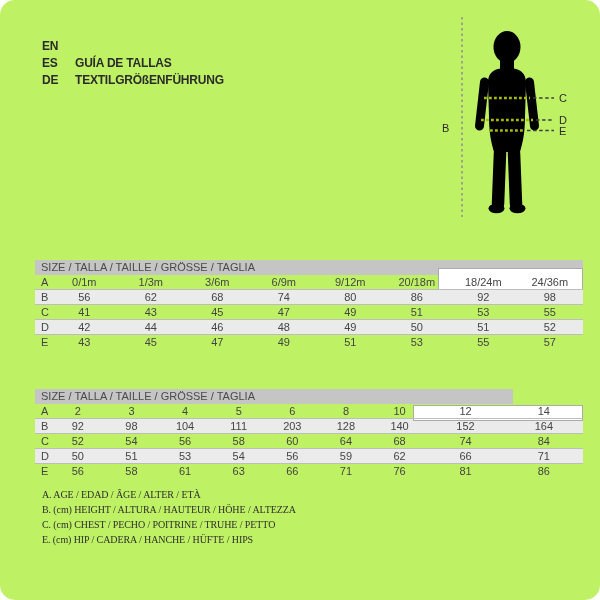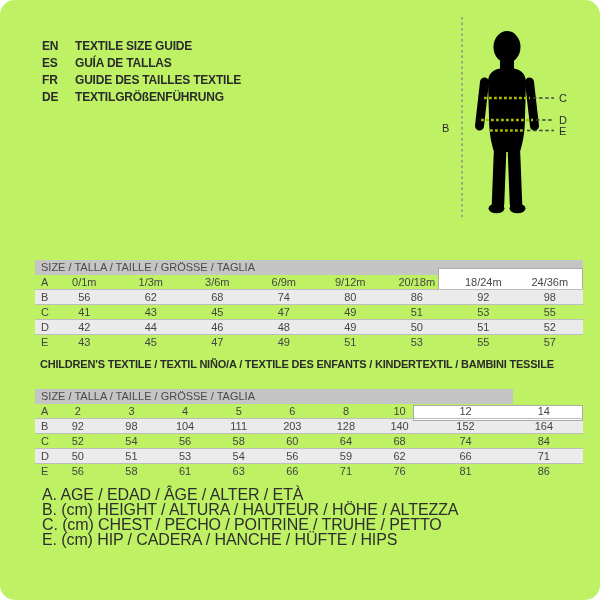--- a/index.html
+++ b/index.html
@@ -38,42 +38,37 @@
   .t-row { display:flex; height:15px; line-height:15px; box-sizing:border-box; }
   .t-row.bordered { border-bottom:1px solid #bdbdbd; }
   .t-label { width:16px; padding-left:6px; box-sizing:border-box; }
   .t-cell { text-align:center; }
   .babies .t-cell { flex:1 1 0; }
   .children .t-cell { flex:50 1 0; }
   .children .t-cell.wide { flex:73 1 0; }
 
   
   .legend-block { position:absolute; left:42px; top:487px; }
-  .legend-line { height:15px; line-height:15px; font-size:16px; letter-spacing:-0.1px; color:#2e2e2e; white-space:nowrap; }
+  .legend-line { height:15px; line-height:15px; font-size:10px; letter-spacing:-0.1px; color:#2e2e2e; white-space:nowrap;font-family:Liberation Serif, serif; }
 
   .figure-svg { position:absolute; left:420px; top:5px; }
   .fig-label { font-size:11px; fill:#2b2b2b; font-family:"Liberation Sans","DejaVu Sans",sans-serif; }
 </style>
 </head>
 <body>
 
 <div class="canvas">
 
   <div class="lang-block">
     <div class="lang-row">
       <span class="lang-code">EN</span>
-      <span class="lang-label">TEXTILE SIZE GUIDE</span>
     </div>
     <div class="lang-row">
       <span class="lang-code">ES</span>
       <span class="lang-label">GUÍA DE TALLAS</span>
-    </div>
-    <div class="lang-row">
-      <span class="lang-code">FR</span>
-      <span class="lang-label">GUIDE DES TAILLES TEXTILE</span>
     </div>
     <div class="lang-row">
       <span class="lang-code">DE</span>
       <span class="lang-label">TEXTILGRÖßENFÜHRUNG</span>
     </div>
   </div>
 
   <svg class="figure-svg" width="180" height="220" viewBox="0 0 180 220">
 
     <g fill="#000000">
@@ -174,21 +169,20 @@
             <span class="t-cell">49</span>
             <span class="t-cell">51</span>
             <span class="t-cell">53</span>
             <span class="t-cell">55</span>
             <span class="t-cell">57</span>
           </div>
         </div>
     </div>
   </div>
 
-  <div class="sec-title children-title">CHILDREN'S TEXTILE / TEXTIL NIÑO/A / TEXTILE DES ENFANTS / KINDERTEXTIL / BAMBINI TESSILE</div>
   <div class="size-table children children-pos">
     <div class="bg bg-band"></div>
     <div class="bg bg-stripe stripe-b"></div>
     <div class="bg bg-stripe stripe-d"></div>
     <div class="hl-box"></div>
     <div class="t-layer">
       <div class="t-header">SIZE / TALLA / TAILLE / GRÖSSE / TAGLIA</div>
       <div>
           <div class="t-row bordered">
             <span class="t-label">A</span>

